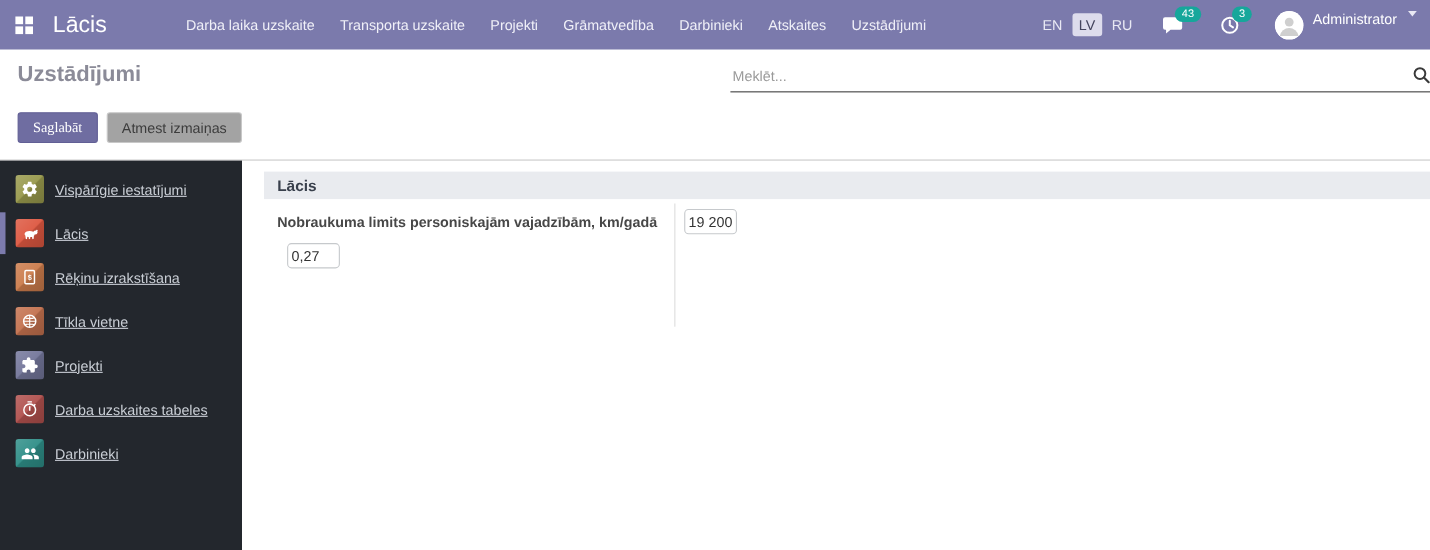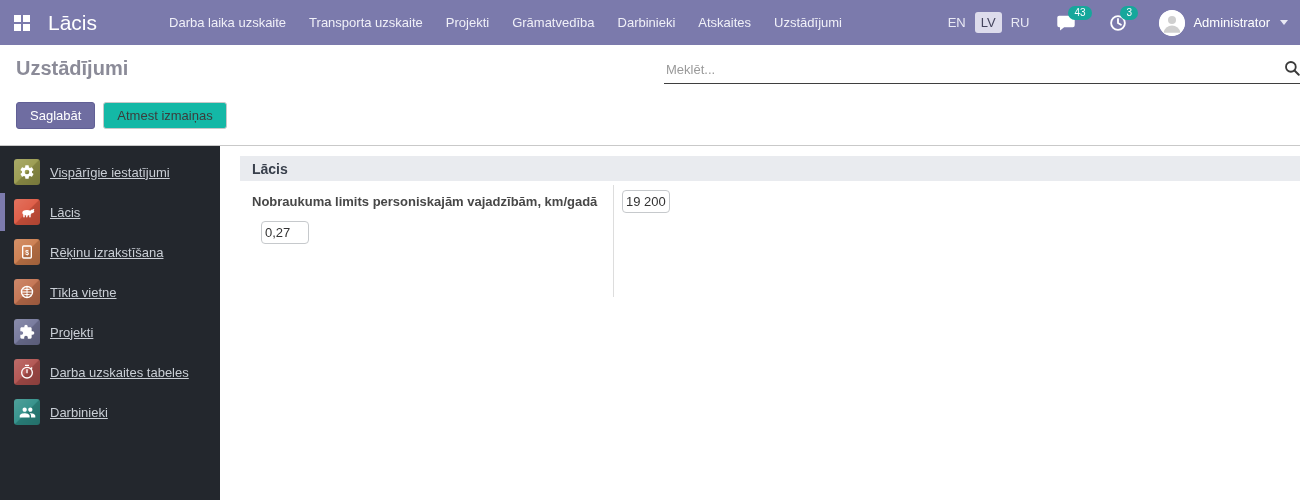--- a/index.html
+++ b/index.html
@@ -24,38 +24,38 @@
   .top-right { margin-left:auto; display:flex; align-items:center; padding-right:12px; }
   .langs { display:flex; align-items:center; gap:3px; font-size:13px; margin-right:20px; }
   .lang { padding:3px 6px; color:#e9e9f4; cursor:pointer; }
   .lang.active { background:#dddcec; color:#45455e; border-radius:3px; }
   .ib-group { position:relative; margin-right:30px; cursor:pointer; height:22px; }
   .ib-group svg { display:block; }
   .badge {
     position:absolute; top:-6px; left:13px; background:var(--badge,#16a79b); color:#fff;
     font-size:10px; line-height:14px; padding:0 6px; border-radius:8px; white-space:nowrap;
   }
-  .user-menu { display:flex; align-items:center; gap:8px; cursor:pointer; }
+  .user-menu { display:flex; gap:8px; cursor:pointer; }
   .avatar { width:26px; height:26px; border-radius:50%; overflow:hidden; background:#fff; }
   .user-name { font-size:13px; color:#fff; }
   .caret { width:0; height:0; border-left:4px solid transparent; border-right:4px solid transparent; border-top:5px solid #e9e9f4; margin-left:2px; }
 
   
   .page-title { position:absolute; left:16px; top:57px; font-size:20px; font-weight:bold; color:#8b8b98; }
   .searchbar { position:absolute; left:664px; top:56px; width:639px; height:28px; border-bottom:1px solid #3f3f3f; }
   .searchbar input {
     position:absolute; left:0; top:2px; width:606px; height:22px; border:none; outline:none;
     font-size:13px; color:#444; font-family:"Liberation Sans",sans-serif; background:transparent;
   }
   .searchbar input::placeholder { color:#9a9a9a; }
   .search-icon { position:absolute; right:2px; top:3px; cursor:pointer; }
   .btn-row { position:absolute; left:16px; top:102px; display:flex; gap:8px; }
   .btn { font-size:13px; border-radius:3px; padding:5px 13px; cursor:pointer; font-family:"Liberation Sans",sans-serif; }
-  .btn-primary { background:var(--primary-btn,#6f6da1); border:1px solid #615f95; color:#fff; }
-  .btn-secondary { background:#14b8a6; border:1px solid #c8c8c8; color:#3c3c3c; }
+  .btn-primary { background:var(--primary-btn,#6f6da1); border:1px solid #615f95; color:#fff;font-family:Liberation Serif, serif; }
+  .btn-secondary { background:#a3a3a3; border:1px solid #c8c8c8; color:#3c3c3c; }
 
   .divider { position:absolute; top:145px; left:0; width:1300px; height:1px; background:#c9c9c9; }
 
   
   .sidebar {
     position:absolute; top:146px; left:0; bottom:0; width:220px;
     background:var(--sidebar-bg,#23272d); padding-top:6px;
   }
   .side-item { height:40px; display:flex; align-items:center; padding-left:14px; position:relative; cursor:pointer; }
   .side-item.active::before {

